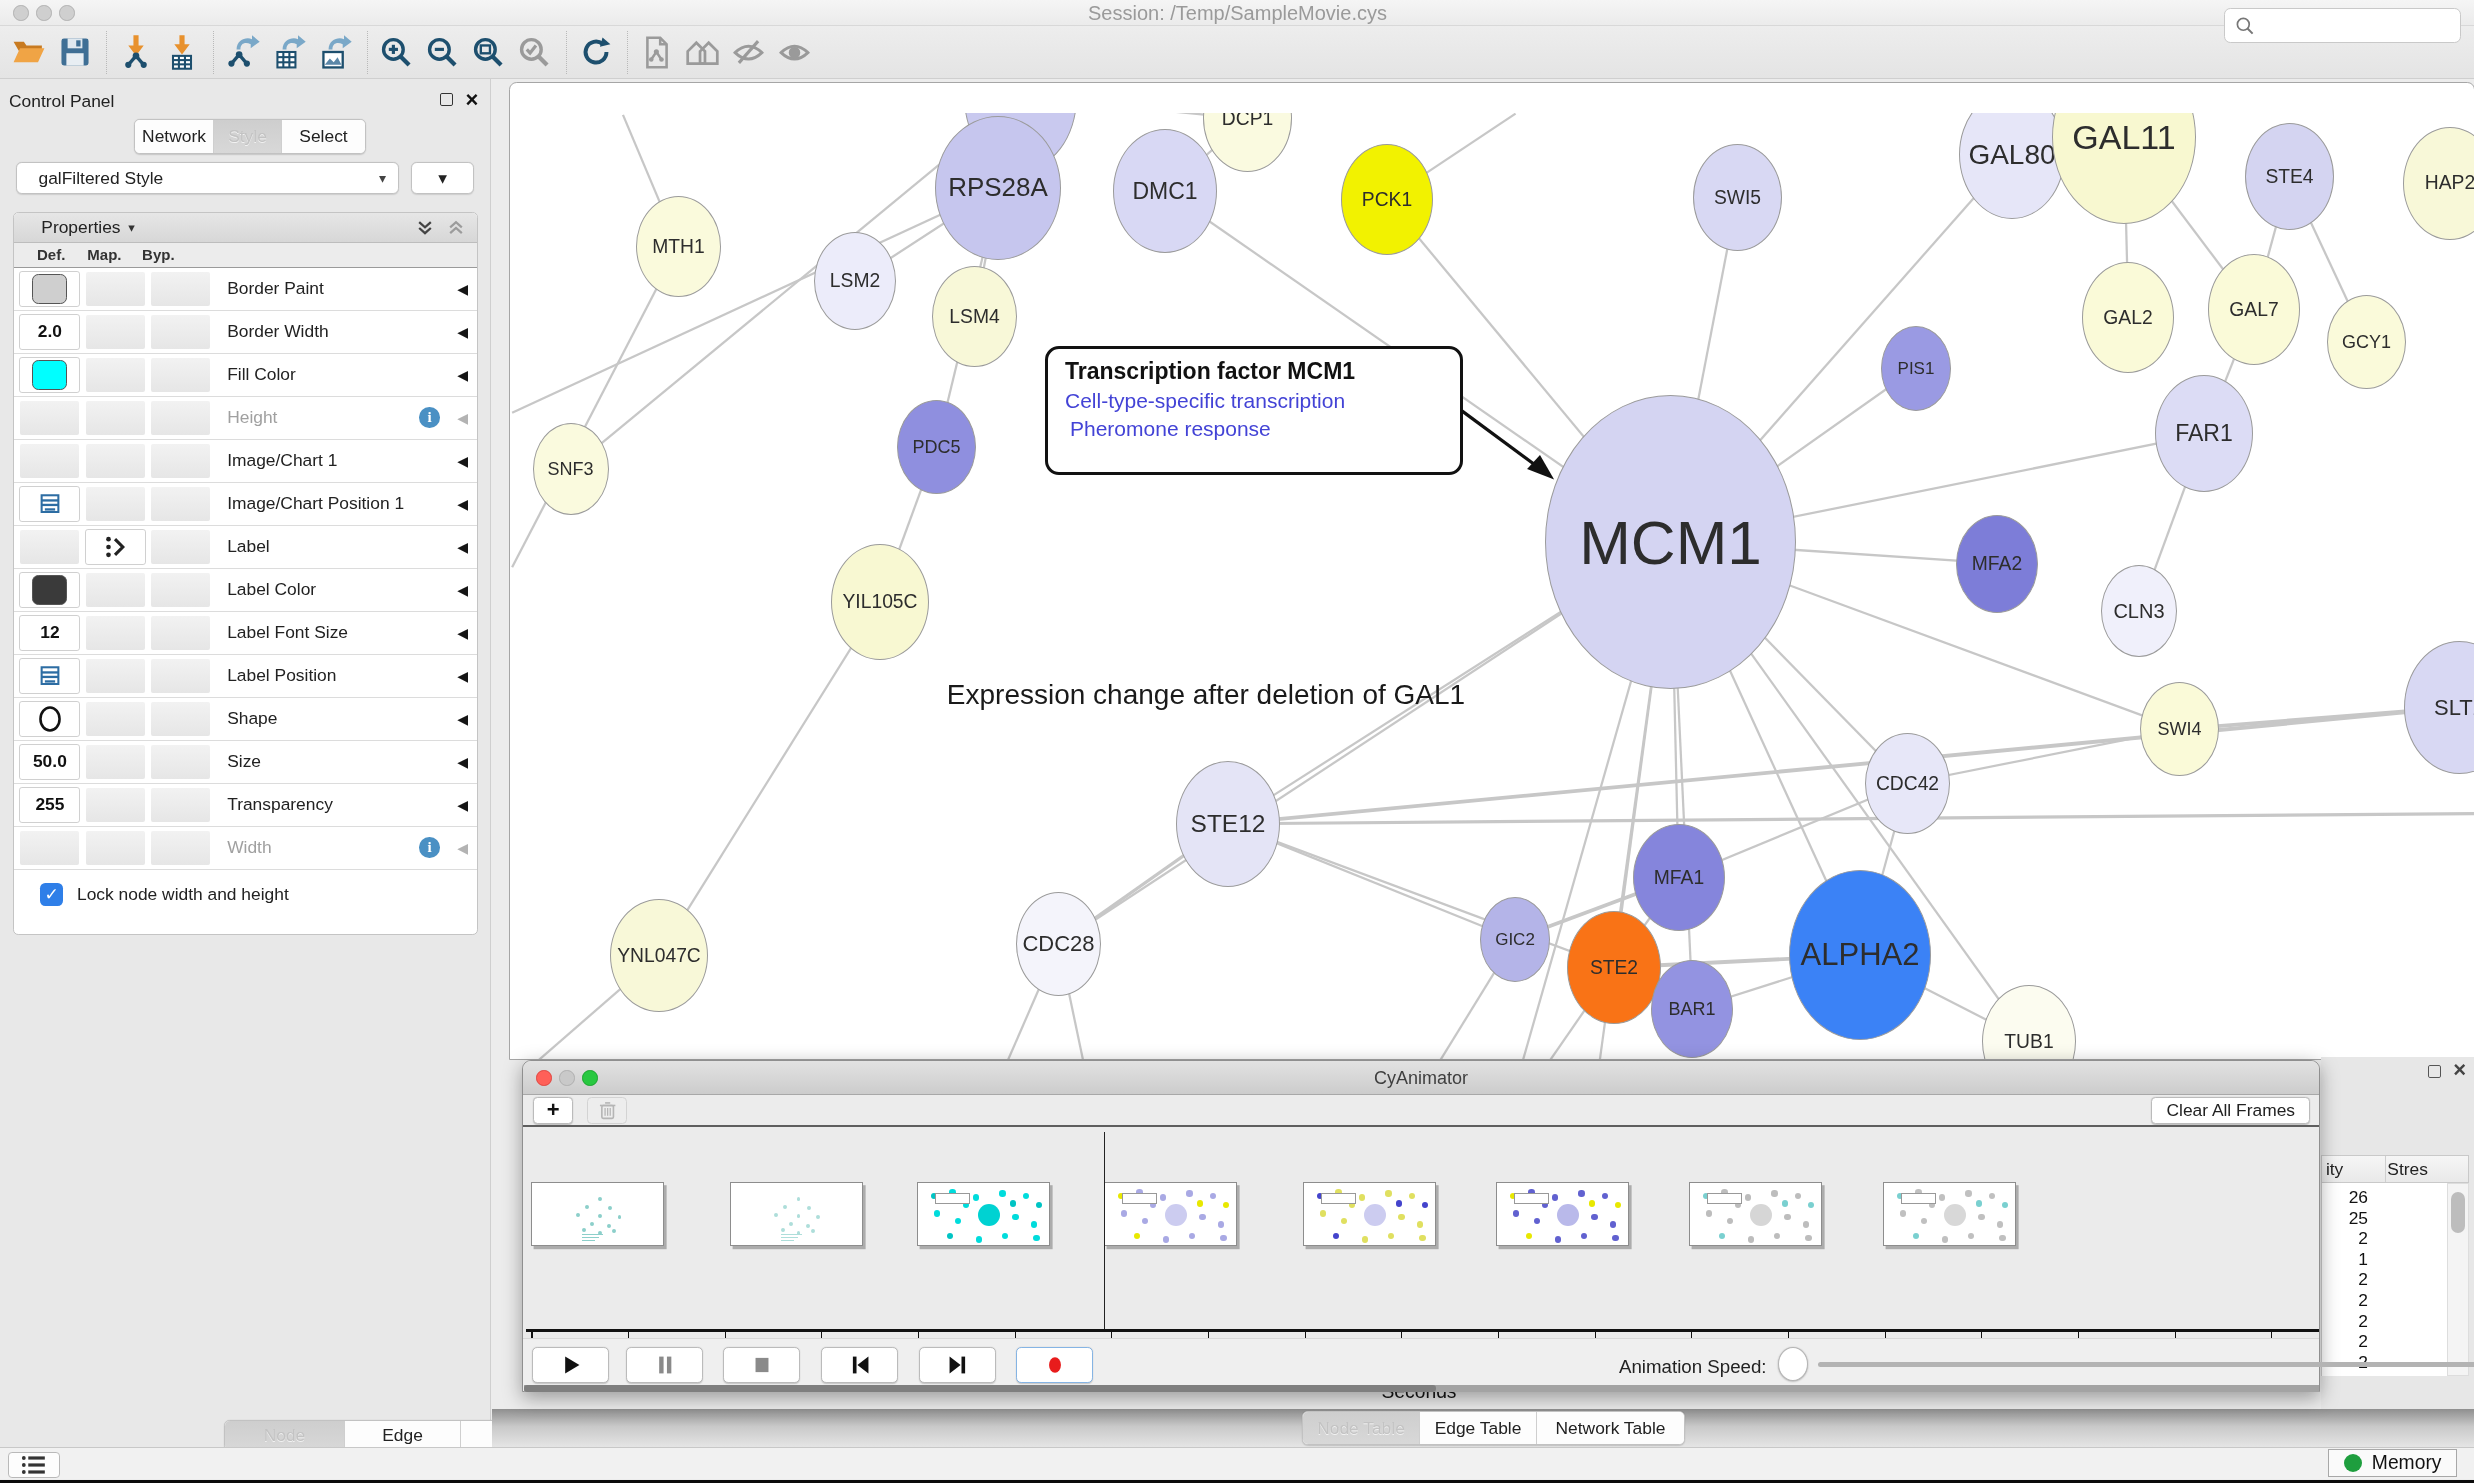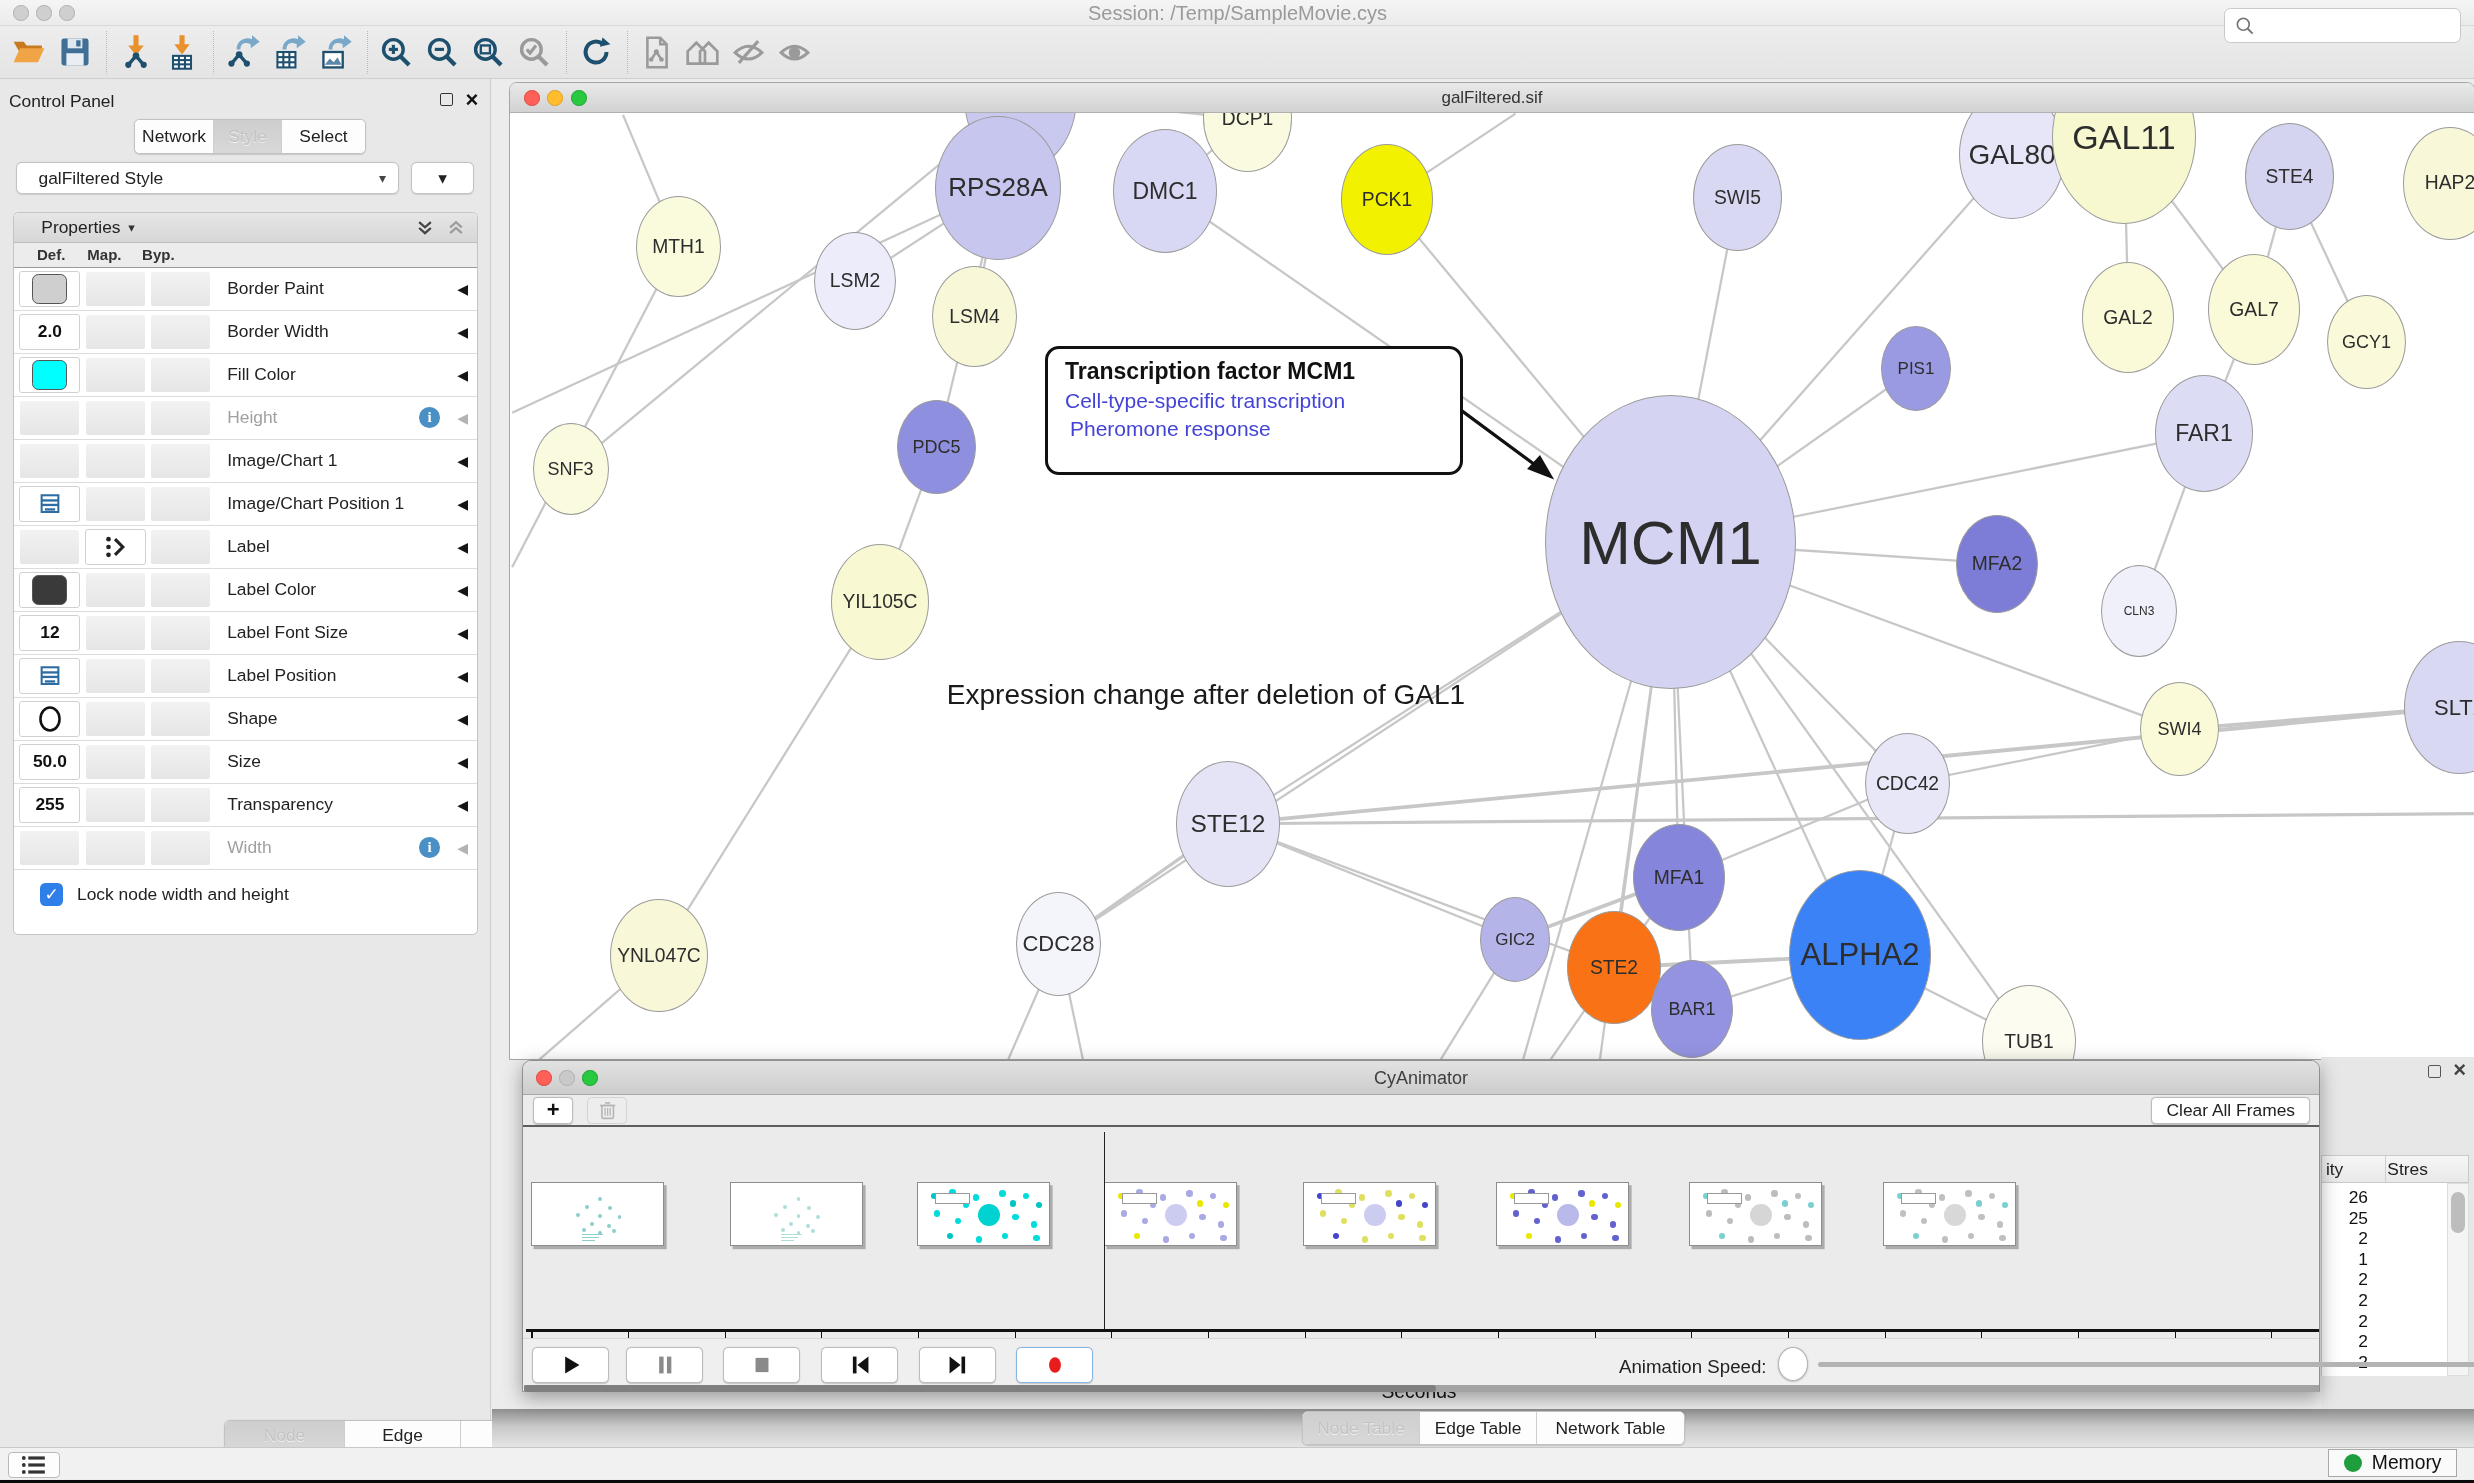--- a/index.html
+++ b/index.html
@@ -450,26 +450,20 @@
   </div>
 
   <div class="seg-group" id="cp-bottom-tabs" style="left:224px; top:1341px; height:31px;">
       <div class="seg pressed" style="width: 120px;">Node</div>
       <div class="seg" style="width: 116px;">Edge</div>
       <div class="seg" style="width: 161px;">Network</div>
     </div>
 </div>
 
 <div class="abs" id="netwin">
-  <div id="net-titlebar">
-    <div class="tl-dot" style="left:14px; top:7px; background:#ff6058; border:0.6px solid #e04640;"></div>
-    <div class="tl-dot" style="left:37px; top:7px; background:#ffbd2e; border:0.6px solid #dfa023;"></div>
-    <div class="tl-dot" style="left:61px; top:7px; background:#28c840; border:0.6px solid #1ca52f;"></div>
-    <div id="net-title">galFiltered.sif</div>
-  </div>
   <div id="net-canvas">
     <svg id="edge-layer" width="1966" height="948" viewBox="0 0 3050 1471">
         <line x1="261" y1="207" x2="175" y2="3" stroke="#c7c7c7" stroke-width="3.5"></line>
         <line x1="261" y1="207" x2="3" y2="705" stroke="#c7c7c7" stroke-width="3.5"></line>
         <line x1="94" y1="552" x2="793" y2="-25" stroke="#c7c7c7" stroke-width="3.5"></line>
         <line x1="793" y1="-25" x2="662" y2="518" stroke="#c7c7c7" stroke-width="3.5"></line>
         <line x1="662" y1="518" x2="574" y2="758" stroke="#c7c7c7" stroke-width="3.5"></line>
         <line x1="574" y1="758" x2="231" y2="1307" stroke="#c7c7c7" stroke-width="3.5"></line>
         <line x1="231" y1="1307" x2="38" y2="1475" stroke="#c7c7c7" stroke-width="3.5"></line>
         <line x1="793" y1="-25" x2="1144" y2="9" stroke="#c7c7c7" stroke-width="3.5"></line>
@@ -539,21 +533,21 @@
         <div class="node" style="left: 1542px; top: -63px; width: 144px; height: 174px; background: rgb(248, 248, 208); font-size: 34px;">GAL11</div>
         <div class="node" style="left: 1735px; top: 10.3px; width: 89px; height: 107px; background: rgb(212, 212, 241); font-size: 19.3px;">STE4</div>
         <div class="node" style="left: 1893px; top: 13.5px; width: 94px; height: 113px; background: rgb(248, 248, 216); font-size: 19.3px;">HAP2</div>
         <div class="node" style="left: 1572px; top: 149px; width: 92px; height: 111px; background: rgb(250, 250, 216); font-size: 19.3px;">GAL2</div>
         <div class="node" style="left: 1698px; top: 141px; width: 92px; height: 111px; background: rgb(250, 250, 216); font-size: 19.3px;">GAL7</div>
         <div class="node" style="left: 1817px; top: 182px; width: 79px; height: 94px; background: rgb(250, 250, 218); font-size: 18px;">GCY1</div>
         <div class="node" style="left: 1371px; top: 213px; width: 70px; height: 85px; background: rgb(154, 154, 227); font-size: 17px;">PIS1</div>
         <div class="node" style="left: 1645px; top: 262px; width: 98px; height: 117px; background: rgb(220, 220, 245); font-size: 23px;">FAR1</div>
         <div class="node" style="left: 1035px; top: 282px; width: 251px; height: 294px; background: rgb(212, 212, 242); font-size: 62px;">MCM1</div>
         <div class="node" style="left: 1446px; top: 402px; width: 82px; height: 98px; background: rgb(125, 125, 216); font-size: 19.3px;">MFA2</div>
-        <div class="node" style="left: 1591px; top: 452px; width: 76px; height: 92px; background: rgb(240, 240, 251); font-size: 12px;">CLN3</div>
+        <div class="node" style="left: 1591px; top: 452px; width: 76px; height: 92px; background: rgb(240, 240, 251); font-size: 20px;">CLN3</div>
         <div class="node" style="left: 1630px; top: 569px; width: 79px; height: 94px; background: rgb(250, 250, 216); font-size: 18px;">SWI4</div>
         <div class="node" style="left: 1894px; top: 528px; width: 111px; height: 133px; background: rgb(216, 216, 243); font-size: 22px;">SLT2</div>
         <div class="node" style="left: 1355px; top: 620px; width: 85px; height: 101px; background: rgb(231, 231, 248); font-size: 19.3px;">CDC42</div>
         <div class="node" style="left: 666px; top: 648px; width: 104px; height: 126px; background: rgb(228, 228, 246); font-size: 24.5px;">STE12</div>
         <div class="node" style="left: 506px; top: 779px; width: 85px; height: 104px; background: rgb(244, 244, 251); font-size: 22px;">CDC28</div>
         <div class="node" style="left: 100px; top: 786px; width: 98px; height: 113px; background: rgb(248, 248, 216); font-size: 19.3px;">YNL047C</div>
         <div class="node" style="left: 970px; top: 784px; width: 70px; height: 85px; background: rgb(180, 180, 232); font-size: 17px;">GIC2</div>
         <div class="node" style="left: 1123px; top: 711px; width: 92px; height: 107px; background: rgb(133, 133, 220); font-size: 19.3px;">MFA1</div>
         <div class="node" style="left: 1057px; top: 798px; width: 94px; height: 113px; background: #f97316; font-size: 19.3px;">STE2</div>
         <div class="node" style="left: 1141px; top: 847px; width: 82px; height: 98px; background: rgb(147, 147, 225); font-size: 18px;">BAR1</div>

